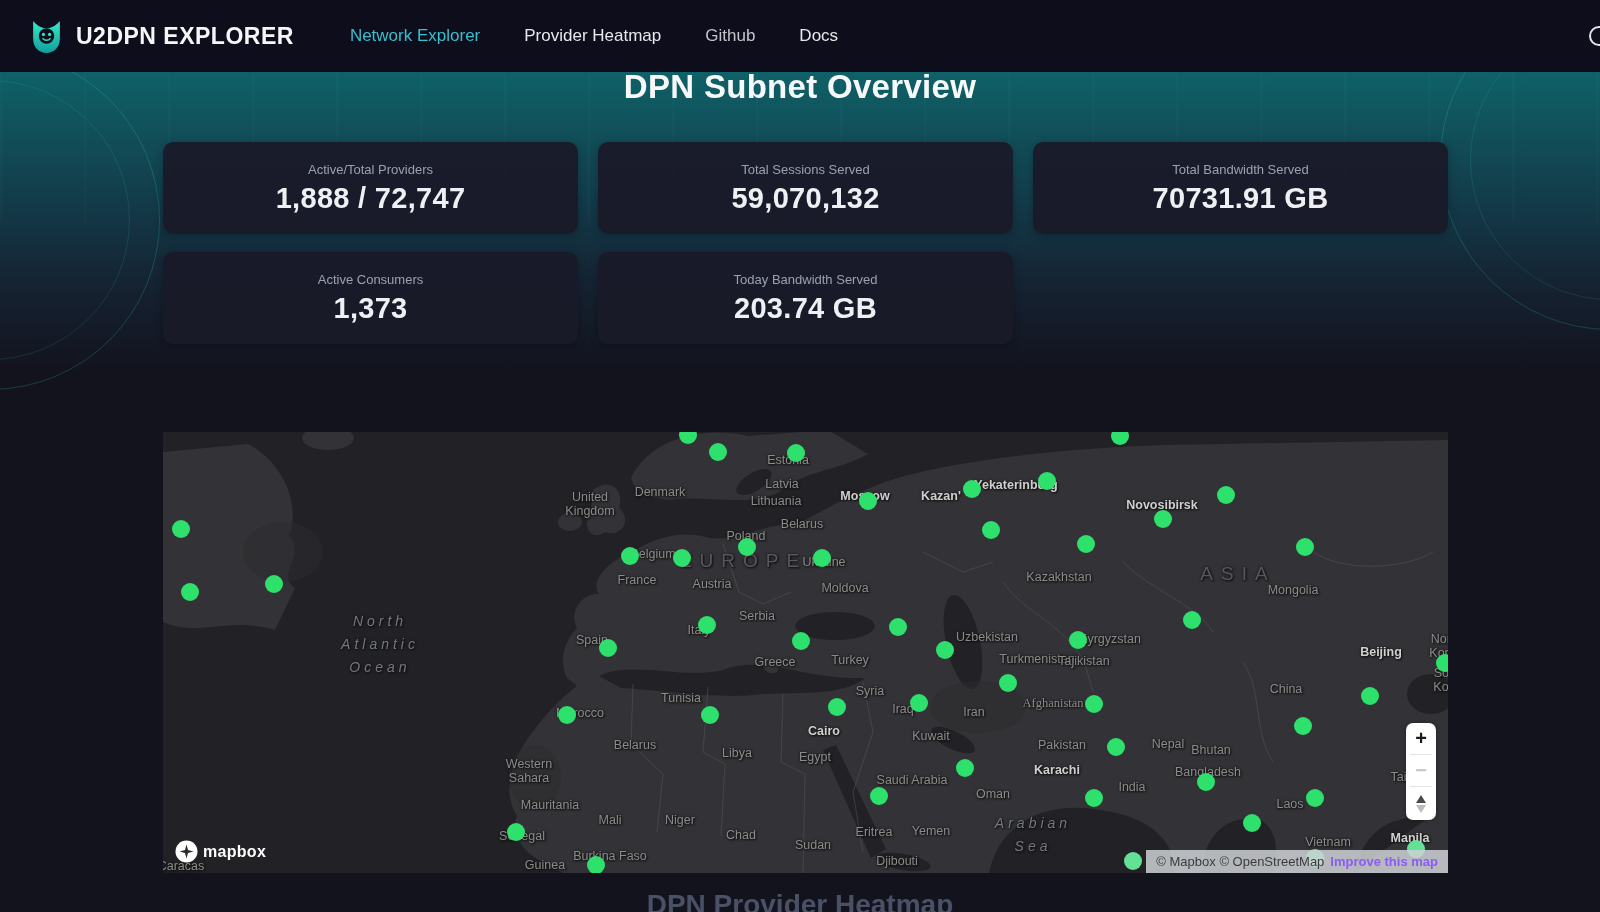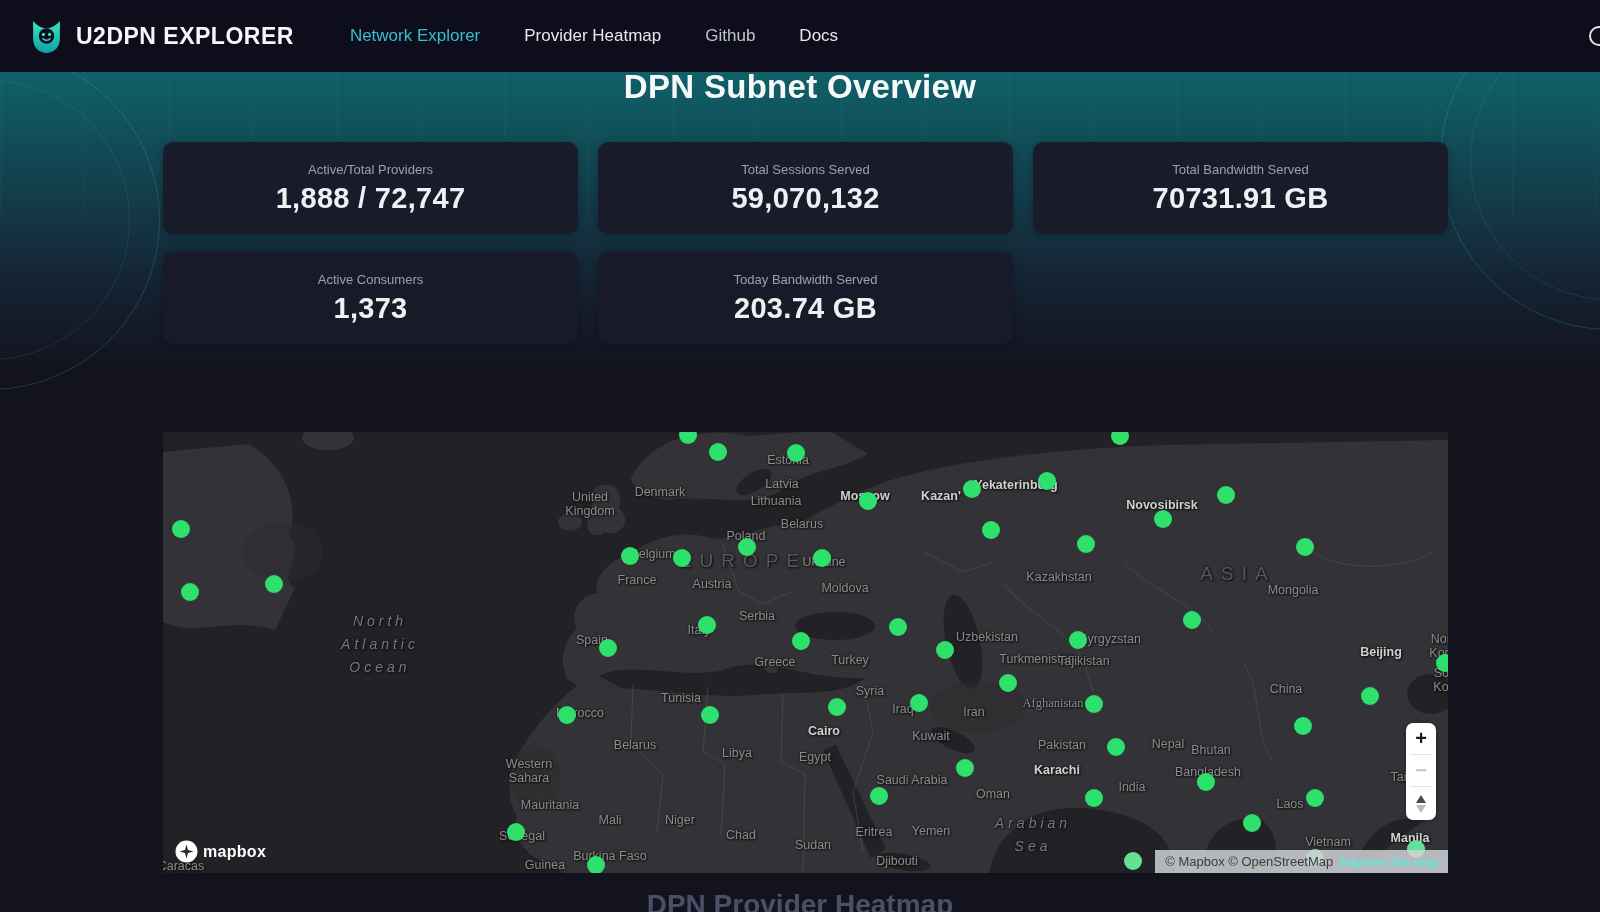--- a/index.html
+++ b/index.html
@@ -93,21 +93,21 @@
   }
   .mapbox-word { color:#fff; font-size:16px; font-weight:700; letter-spacing:.3px; }
 
   
   .attribution {
     position:absolute; right:0; bottom:0; height:23px;
     background:rgba(206,209,213,.85); color:#3c3c3c;
     display:flex; align-items:center; gap:6px; padding:0 10px;
     font-size:13px; z-index:6;
   }
-  .attribution .improve { font-weight:700; color:#5eead4; text-decoration:none; cursor:pointer;font-family:Liberation Serif, serif; }
+  .attribution .improve { font-weight:700; color:#8b5cf6; text-decoration:none; cursor:pointer; }
 
   
   .zoom-ctrl {
     position:absolute; right:12px; top:291px; width:30px; background:#fff;
     border-radius:7px; box-shadow:0 0 4px rgba(0,0,0,.35);
     display:flex; flex-direction:column; align-items:stretch; z-index:6;
   }
   .zoom-btn {
     height:31px; display:flex; align-items:center; justify-content:center;
     font-size:20px; font-weight:700; color:#1c1c1c; cursor:pointer;

